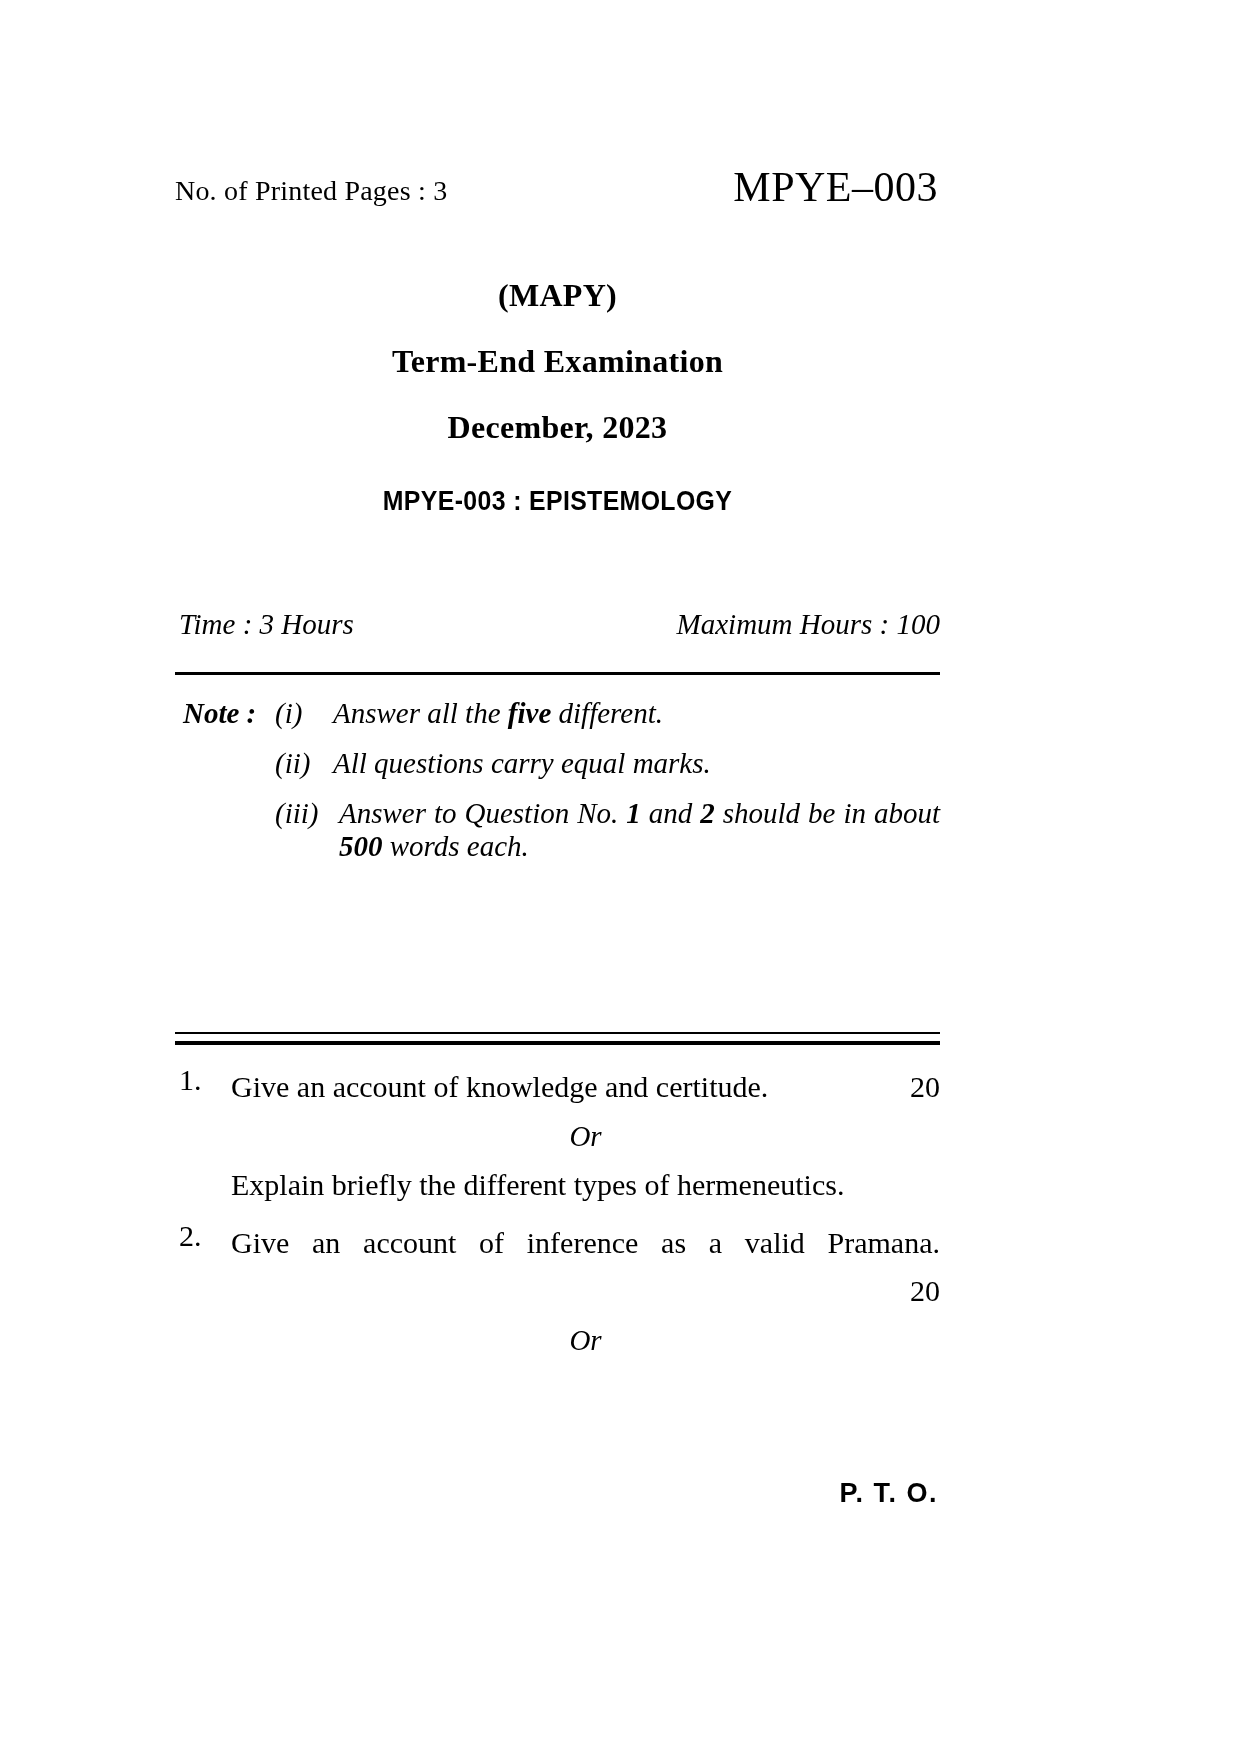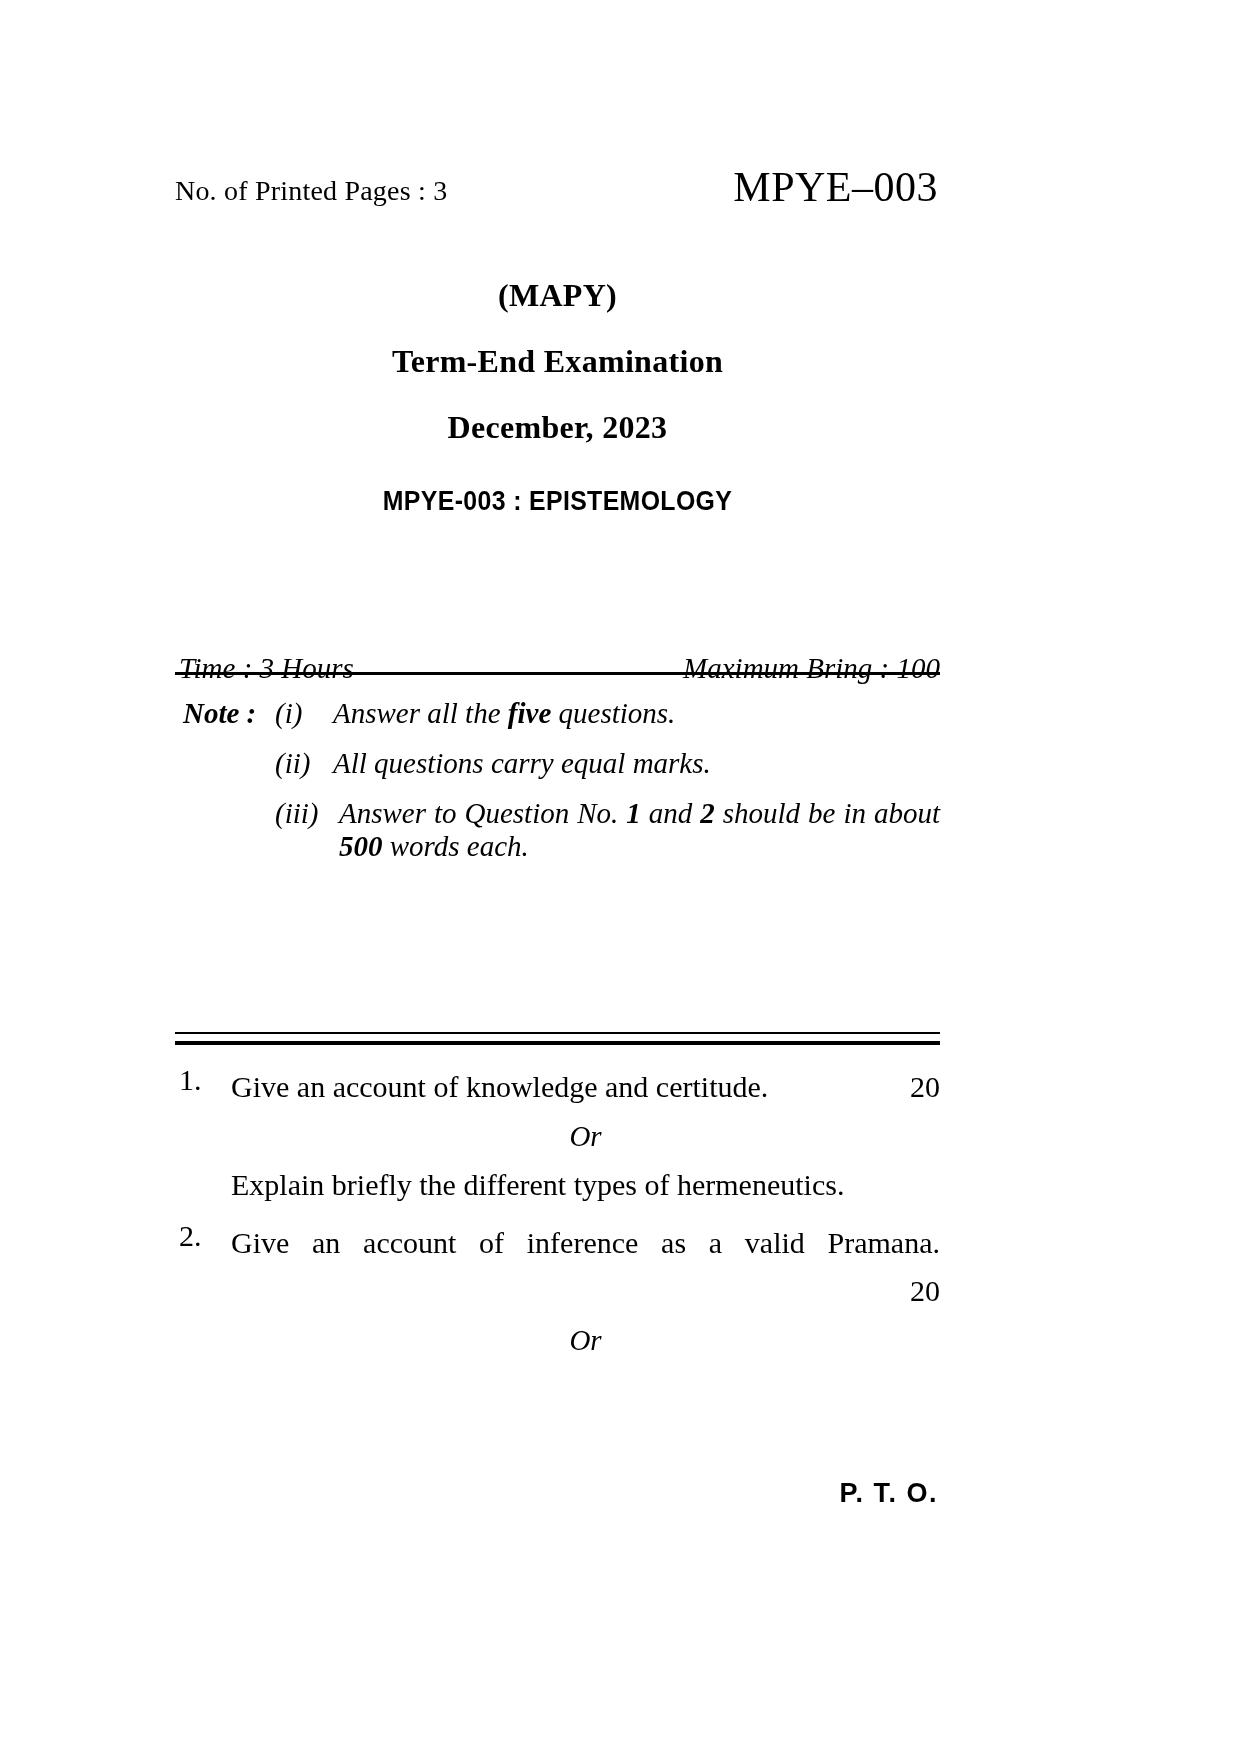--- a/index.html
+++ b/index.html
@@ -75,21 +75,20 @@
     transform: scaleX(0.92);
   }
 
   
   .meta-row {
     position: absolute;
     top: 608px;
     left: 0;
     width: 765px;
     height: 40px;
-    margin-top: 44px;
   }
   .meta-left, .meta-right {
     position: absolute;
     top: 0;
     font-family: "Liberation Serif", serif;
     font-style: italic;
     font-size: 29px;
     white-space: nowrap;
   }
   .meta-left { left: 4px; }
@@ -236,31 +235,31 @@
 
   <div class="title-block">
     <div class="title-line">(MAPY)</div>
     <div class="title-line">Term-End Examination</div>
     <div class="title-line">December, 2023</div>
     <div class="subject-line">MPYE-003 : EPISTEMOLOGY</div>
   </div>
 
   <div class="meta-row">
     <div class="meta-left">Time : 3 Hours</div>
-    <div class="meta-right">Maximum Bring : 100</div>
+    <div class="meta-right">Maximum Hours : 100</div>
   </div>
 
   <div class="rule-single"></div>
 
   <div class="note-block">
 
     <div class="note-row">
       <div class="note-label">Note :</div>
       <div class="note-num">(i)</div>
-      <div class="note-text"><span>Answer all the </span><b>five</b><span> questions.</span></div>
+      <div class="note-text"><span>Answer all the </span><b>five</b><span> different.</span></div>
     </div>
 
     <div class="note-row">
       <div class="note-label"></div>
       <div class="note-num">(ii)</div>
       <div class="note-text">All questions carry equal marks.</div>
     </div>
 
     <div class="note-row">
       <div class="note-label"></div>

